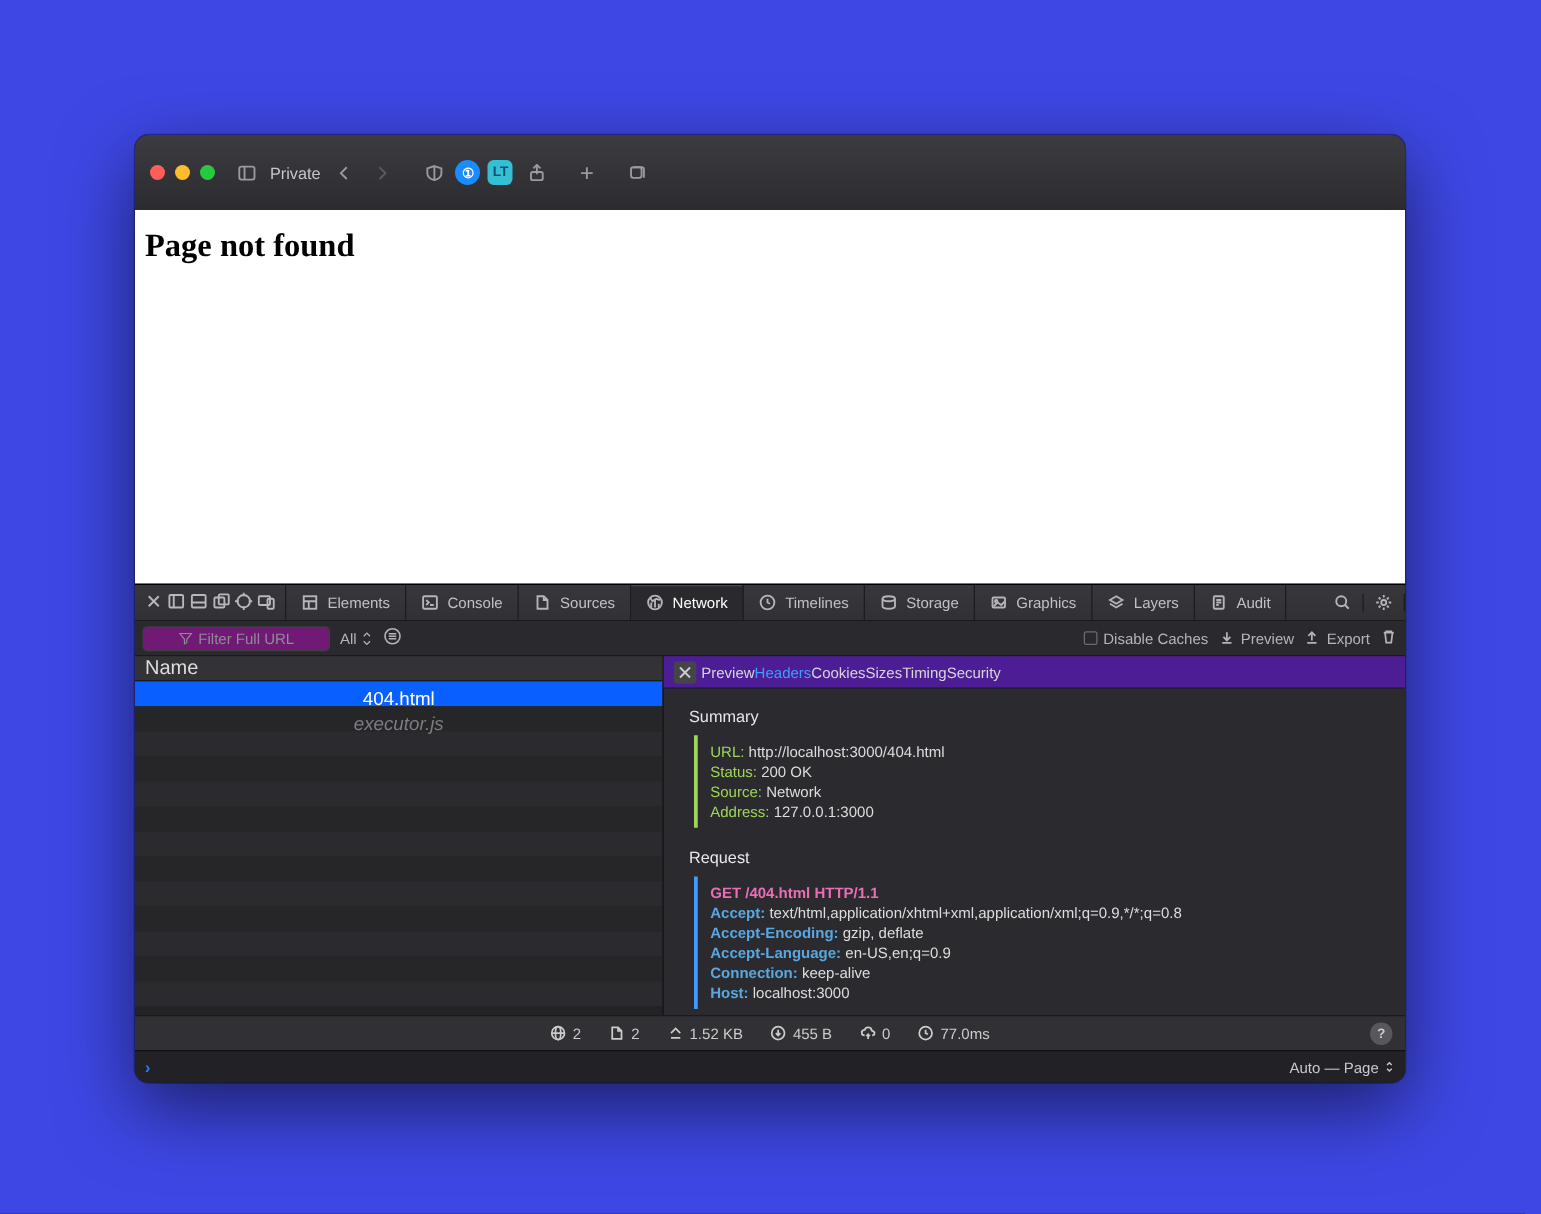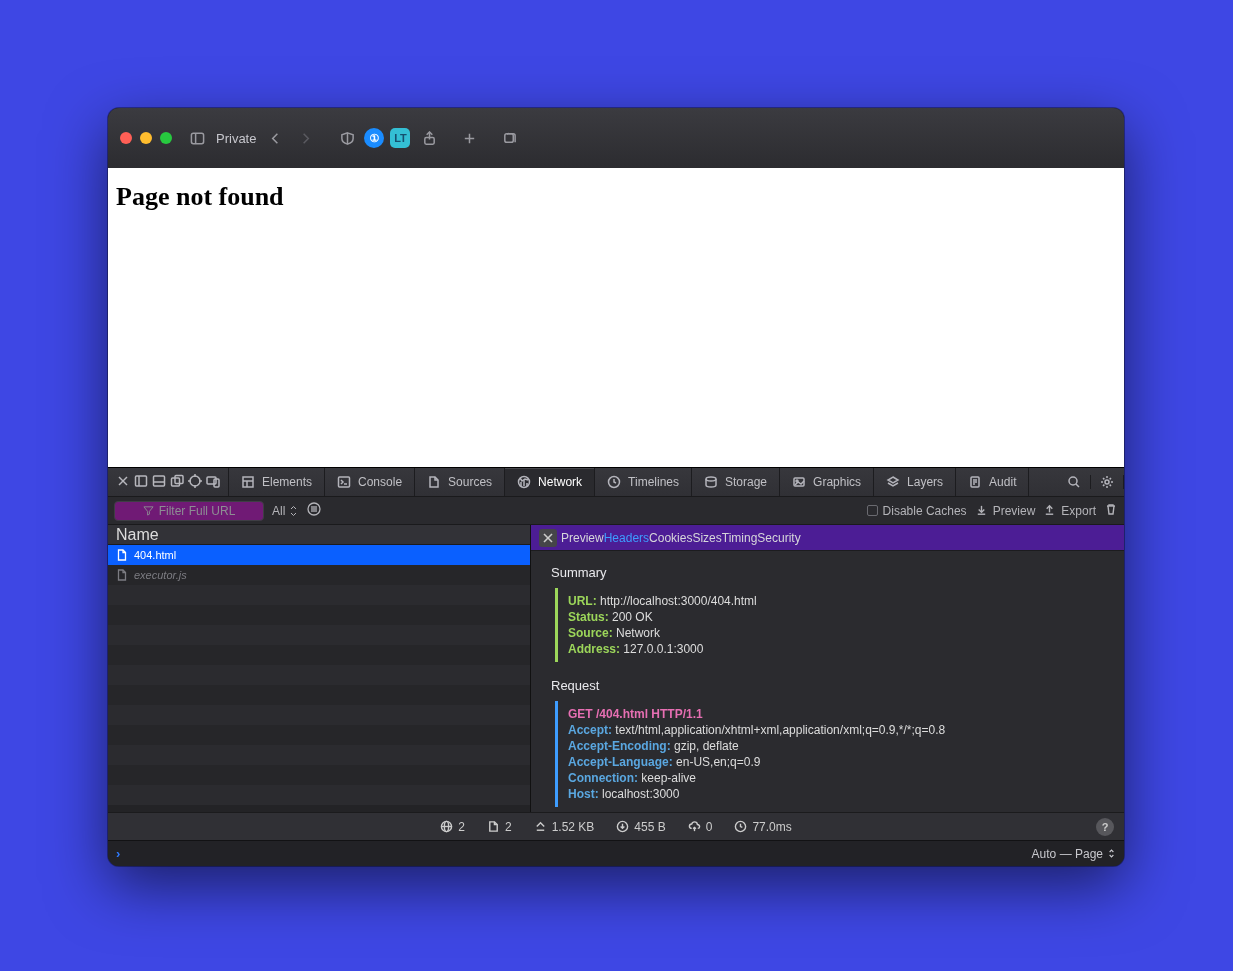--- a/index.html
+++ b/index.html
@@ -106,37 +106,37 @@
   .net-tools .seg{display:flex;align-items:center;gap:4px;}
   .net-tools .spacer{flex:1;}
   .check{width:11px;height:11px;border:1px solid #6a6a70;border-radius:2px;display:inline-block;}
   .tool-btn{display:flex;align-items:center;gap:5px;}
   .tool-btn svg{width:13px;height:13px;stroke:#b4b4b9;fill:none;stroke-width:1.5;}
   
   .net-split{flex:1;display:flex;min-height:0;}
   .net-list{width:423px;background:#232326;border-right:1px solid #111;display:flex;flex-direction:column;}
   .list-head{height:20px;background:#323237;border-bottom:1px solid #1b1b1d;padding-left:8px;display:flex;align-items:center;font-size:16px;color:#ddd;}
   .list-body{flex:1;overflow:hidden;}
-  .row{height:20px;display:flex;align-items:center;padding:0 8px;gap:6px;font-size:11px;color:#ddd;}
+  .row{height:20px;display:flex;align-items:center;padding:0 8px;gap:6px;font-size:15px;color:#ddd;flex-direction:column;}
   .row:nth-child(odd){background:#2b2b2f;}
   .row:nth-child(even){background:#262629;}
   .row.sel{background:#0a60ff;color:#fff;}
   .row svg{width:12px;height:12px;stroke:currentColor;fill:none;stroke-width:1.3;}
   .row.faded{color:#7c7c82;font-style:italic;}
   
   .net-det{flex:1;display:flex;flex-direction:column;background:#2b2b2f;min-width:0;}
   .det-tabs{height:26px;display:flex;align-items:center;padding:0 8px;border-bottom:1px solid #1c1c1f;font-size:12px;background:#4c1d95;}
   .det-tabs .close{width:18px;height:18px;background:#454549;border-radius:3px;display:flex;align-items:center;justify-content:center;color:#bbb;margin-right:4px;}
   .det-tabs span{color:#d6d6da;cursor:default;}
   .det-tabs span.active{color:#3e9dff;}
   .det-body{flex:1;overflow:auto;padding:14px 20px;font-size:12px;}
   .det-body h4{margin:0 0 8px;color:#e8e8ec;font-weight:500;font-size:13px;}
   .block{border-left:3px solid #9cd65a;padding:4px 0 4px 10px;margin:0 0 16px 4px;}
   .block .line{margin:2px 0;}
-  .k-green{color:#9cd65a;font-weight:700;}
+  .k-green{color:#9cd65a;font-weight:400;}
   .v{color:#ddd;}
   .block.req{border-left-color:#3e9dff;}
   .k-pink{color:#e76fb3;font-weight:600;}
   .k-blue{color:#5aa7e0;font-weight:600;}
   
   .statusbar{
     height:28px;background:#303035;border-top:1px solid #1b1b1d;
     display:flex;align-items:center;justify-content:center;gap:22px;font-size:12px;color:#ccc;
     flex-shrink:0;position:relative;
   }

